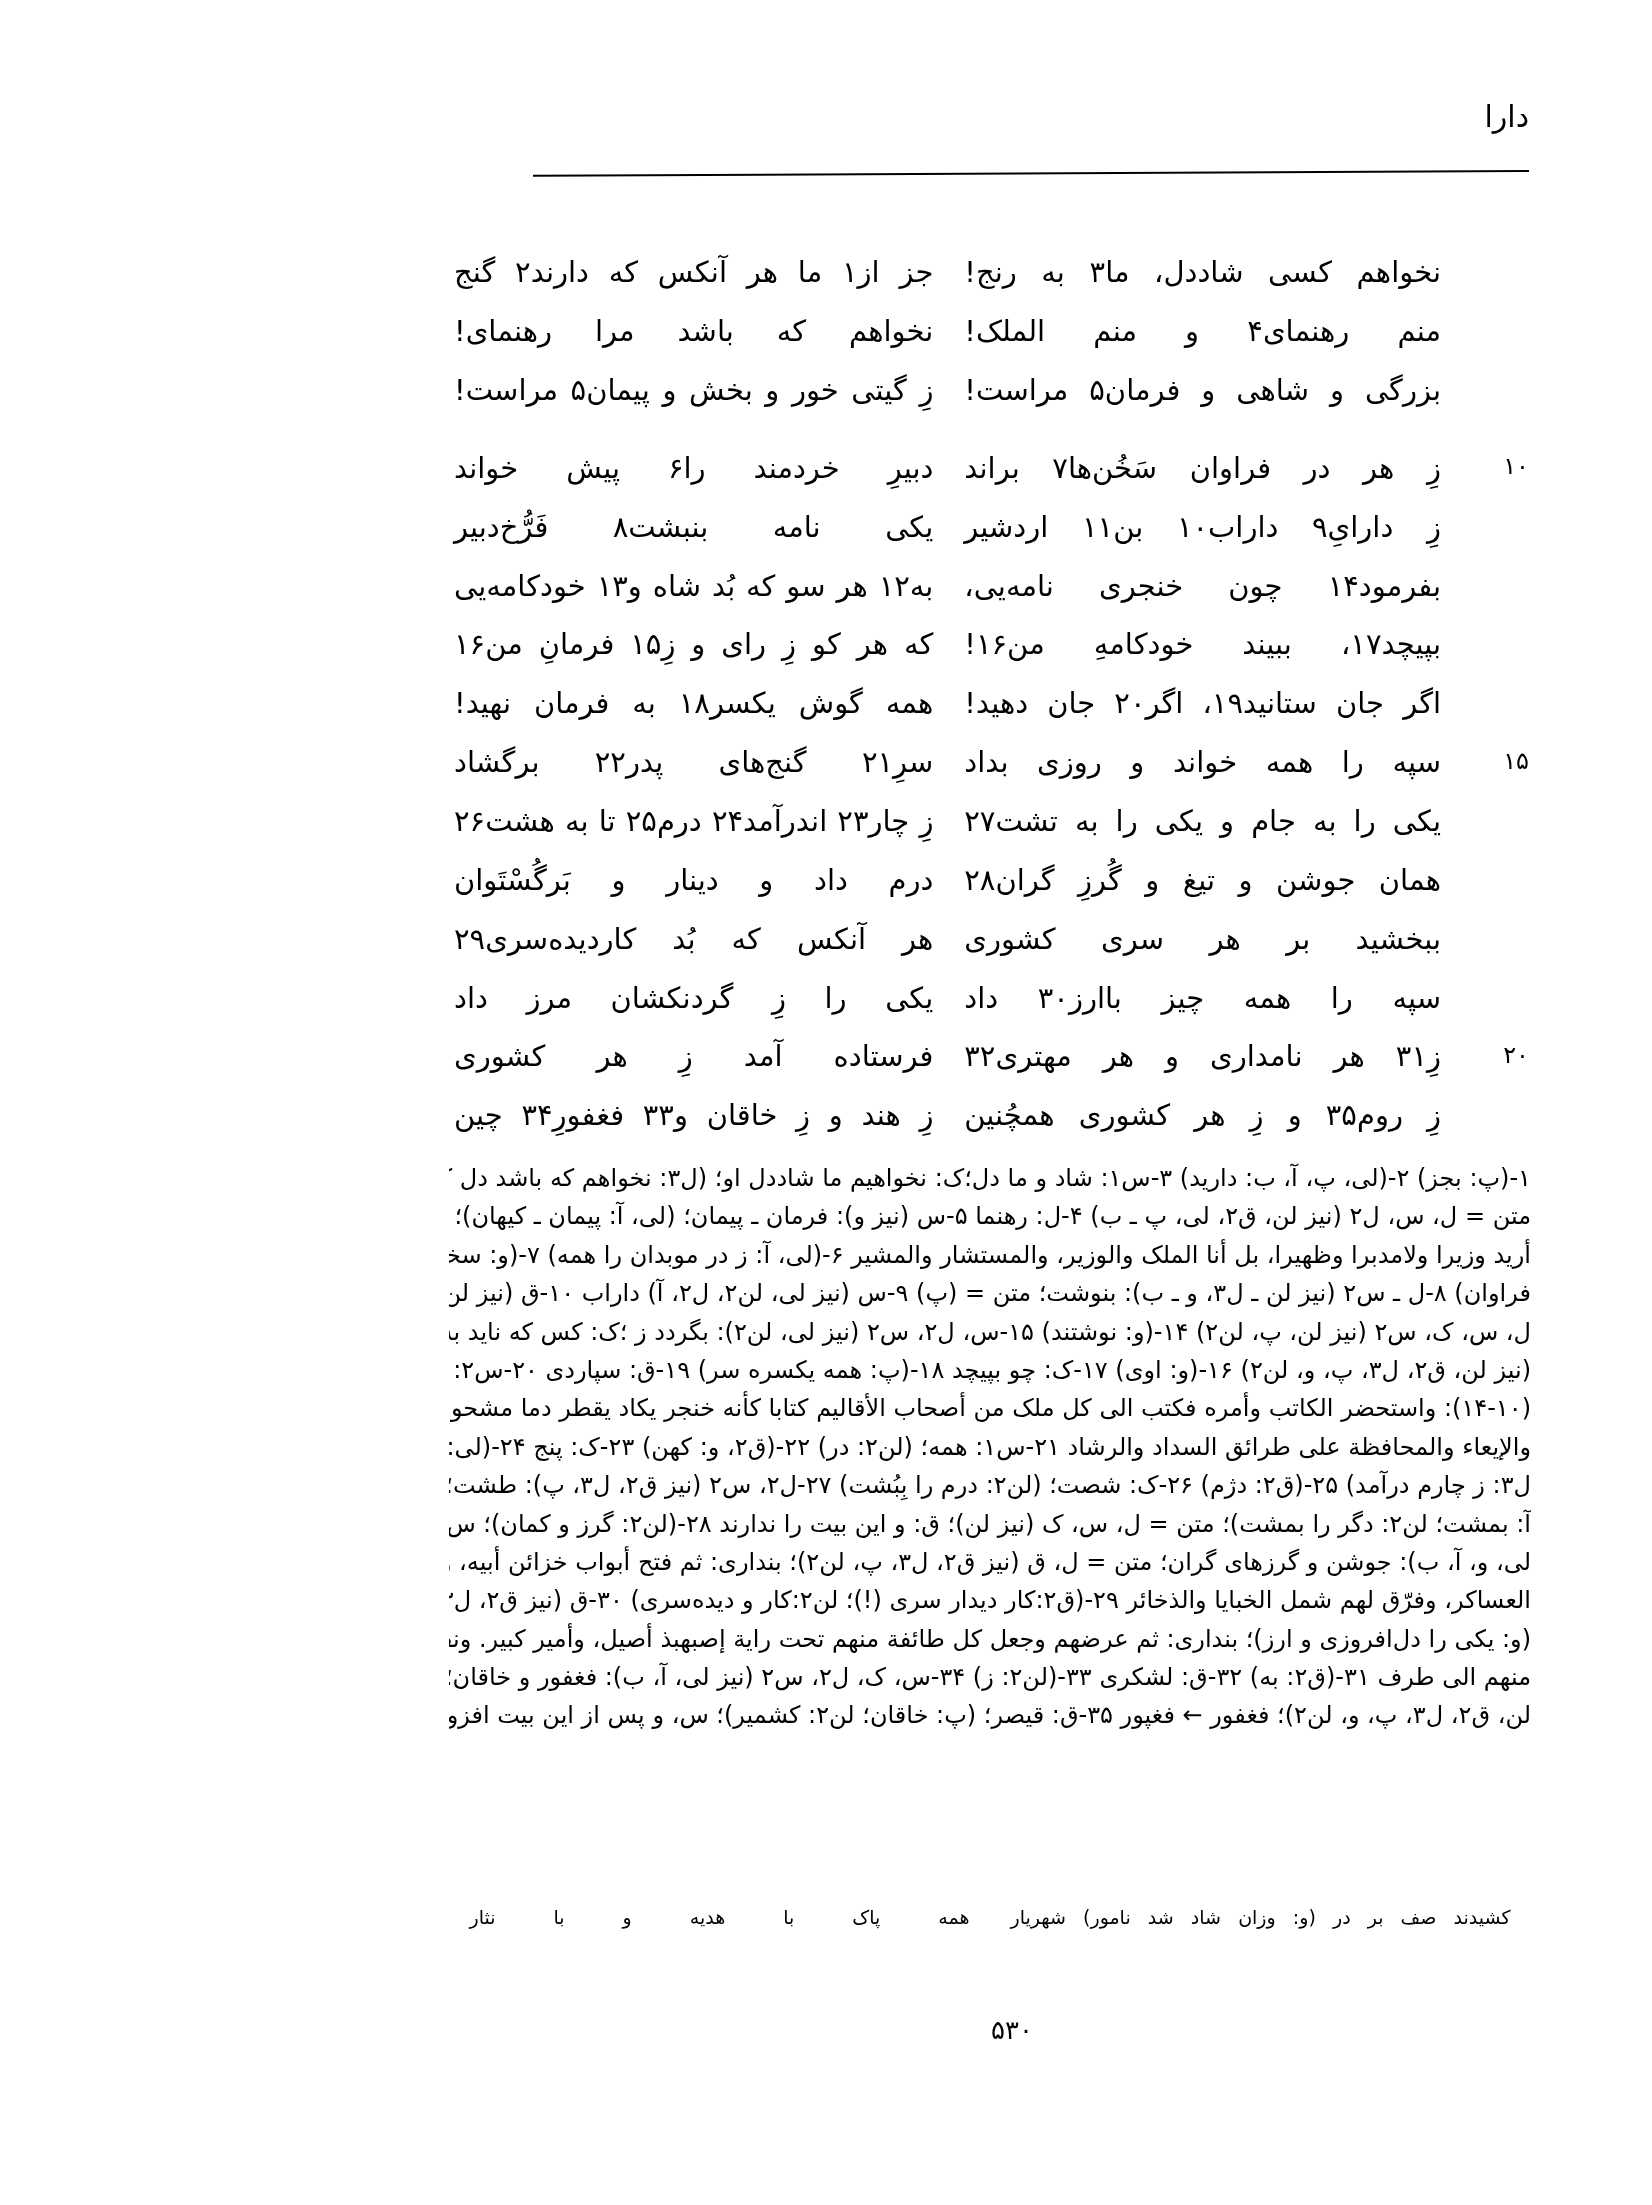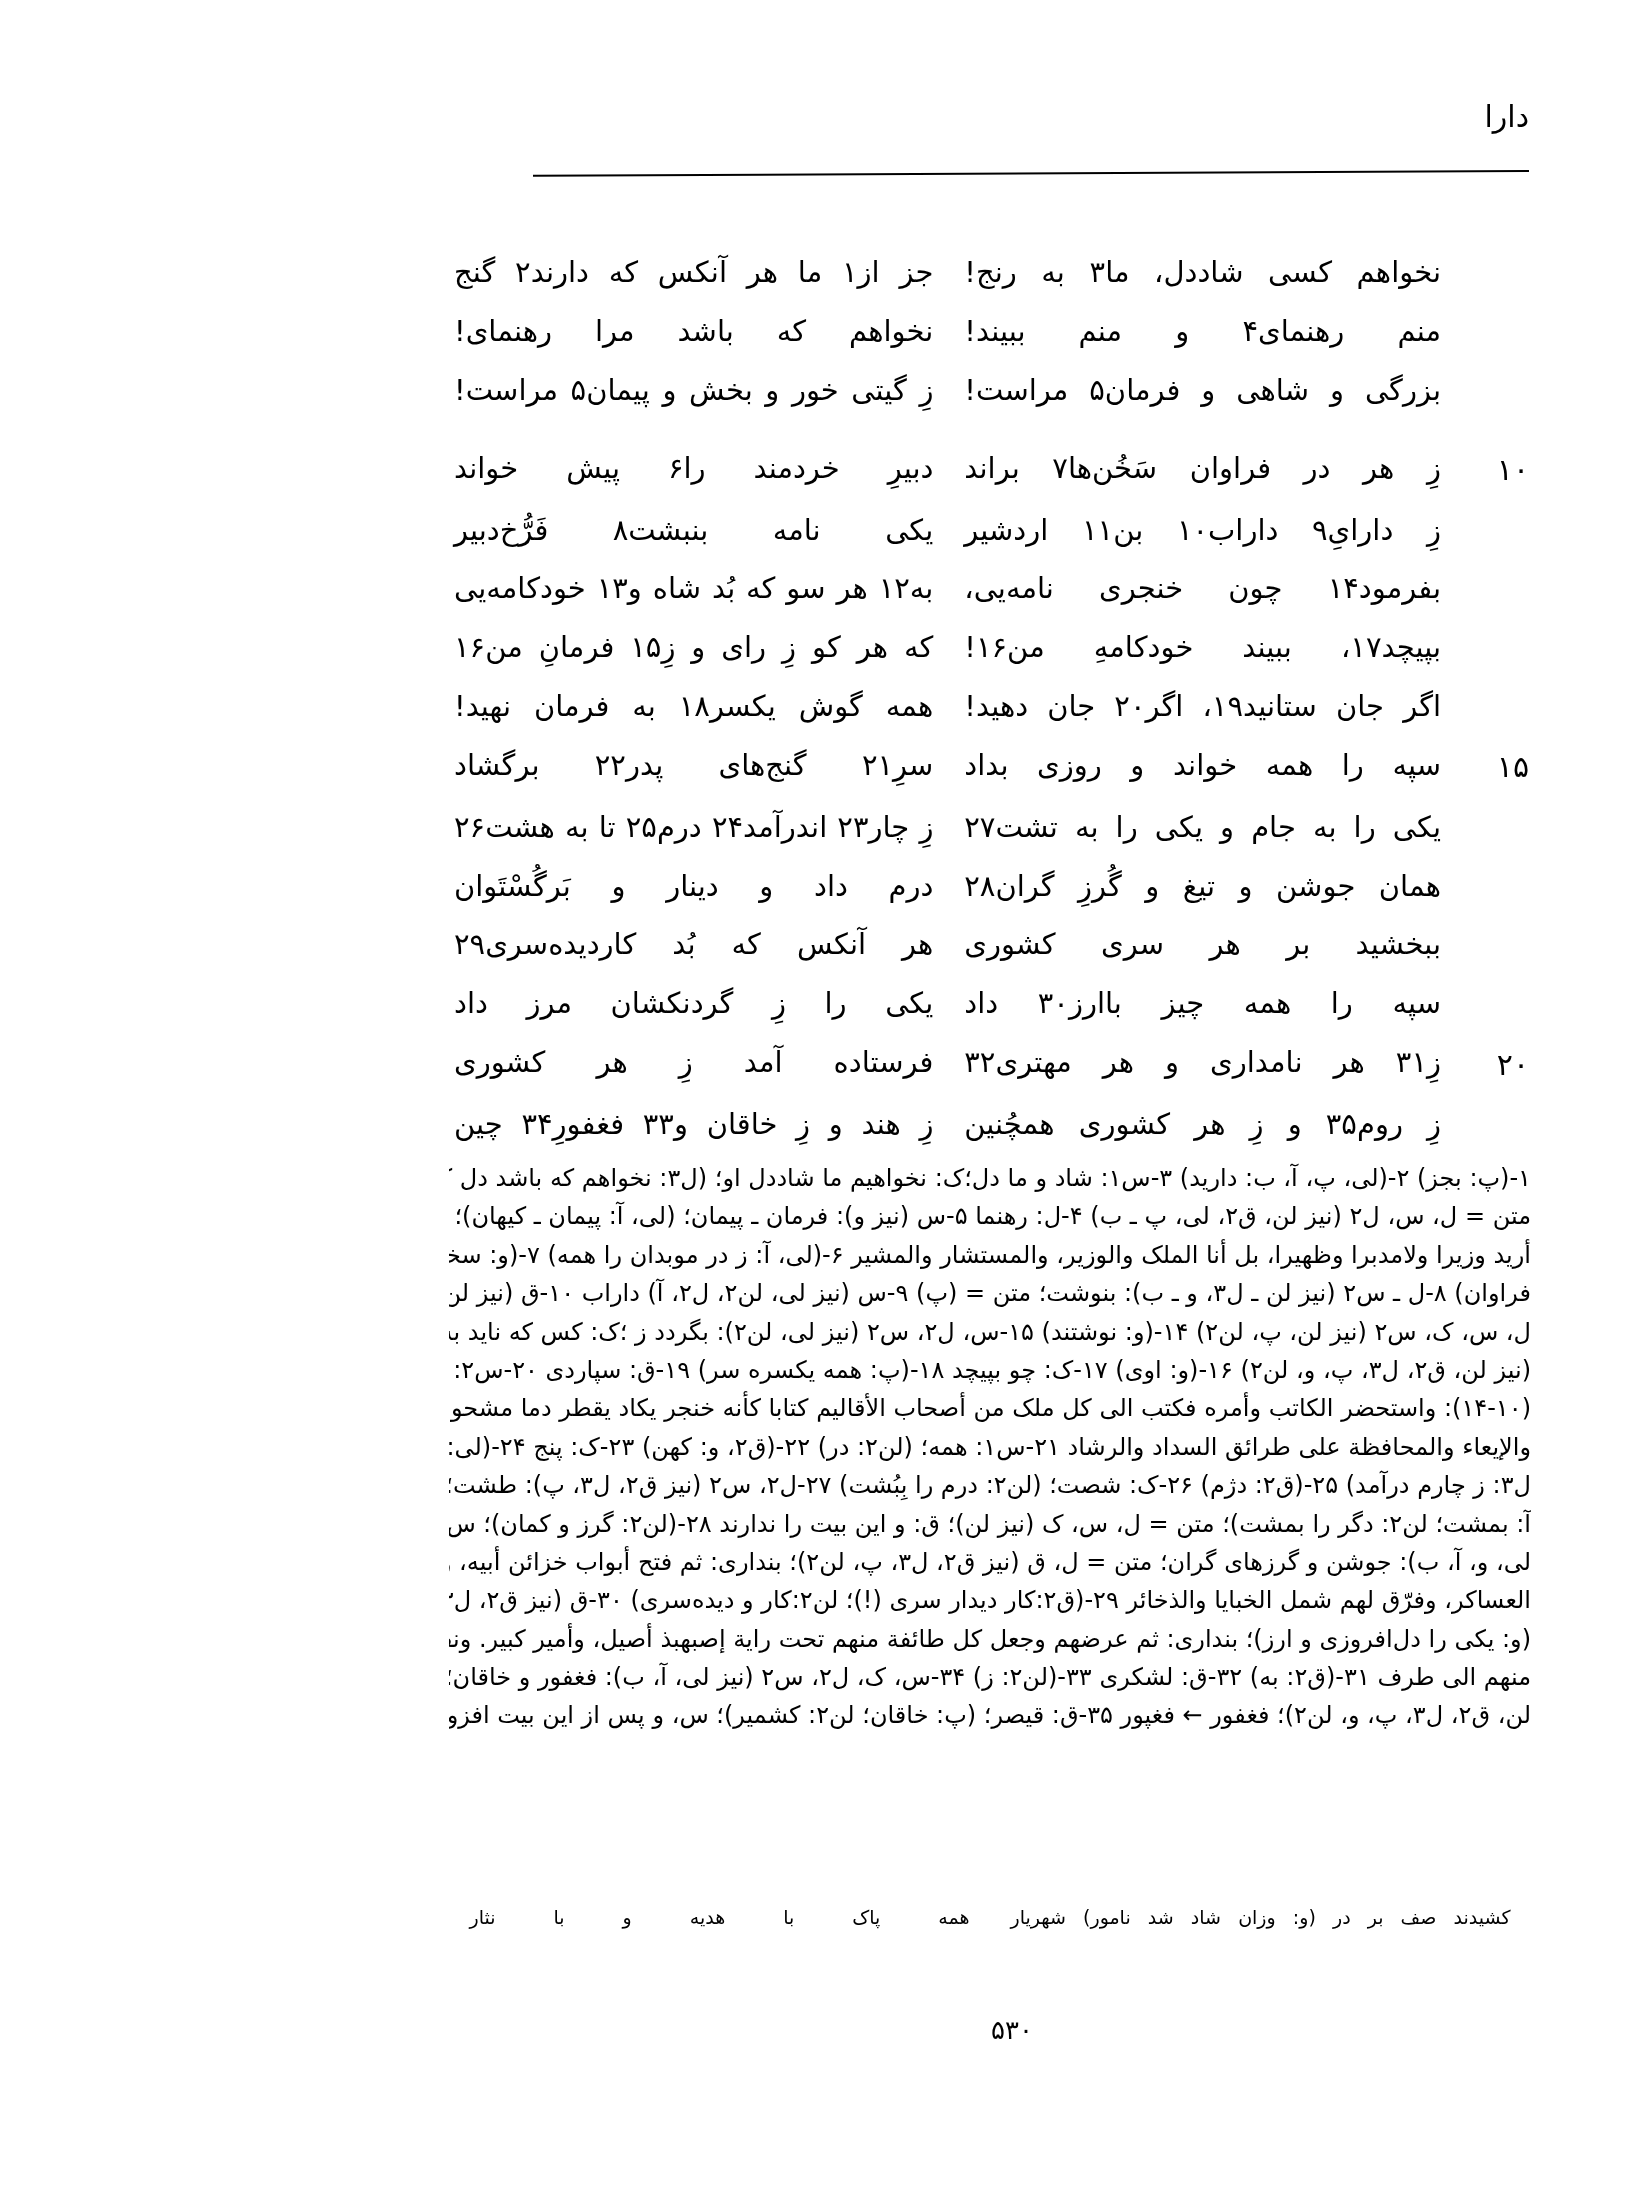--- a/index.html
+++ b/index.html
@@ -68,21 +68,21 @@
     display: flex;
     flex-direction: row;
     align-items: flex-start;
     width: 100%;
     margin-bottom: 17.7px;
   }
   .verse-row:last-child { margin-bottom: 0; }
 
   .line-number {
     flex: 0 0 65px;
-    font-size: 30px;
+    font-size: 24px;
     line-height: 1.42;
     text-align: right;
     padding-top: 1.4px;
     direction: rtl;
   }
 
   .hemistich {
     flex: 0 0 calc((100% - 65px) / 2);
     font-size: 29px;
     line-height: 1.42;
@@ -167,21 +167,21 @@
   <div class="verse-area">
 
     <div class="stanza">
       <div class="verse-row">
         <div class="line-number"></div>
         <div class="hemistich left">نخواهم کسی شاددل، ما٣ به رنج!</div>
         <div class="hemistich right">جز از١ ما هر آنکس که دارند٢ گنج</div>
       </div>
       <div class="verse-row">
         <div class="line-number"></div>
-        <div class="hemistich left">منم رهنمای۴ و منم ببیند!</div>
+        <div class="hemistich left">منم رهنمای۴ و منم الملک!</div>
         <div class="hemistich right">نخواهم که باشد مرا رهنمای!</div>
       </div>
       <div class="verse-row">
         <div class="line-number"></div>
         <div class="hemistich left">بزرگی و شاهی و فرمان۵ مراست!</div>
         <div class="hemistich right">زِ گیتی خور و بخش و پیمان۵ مراست!</div>
       </div>
     </div>
 
     <div class="stanza">

